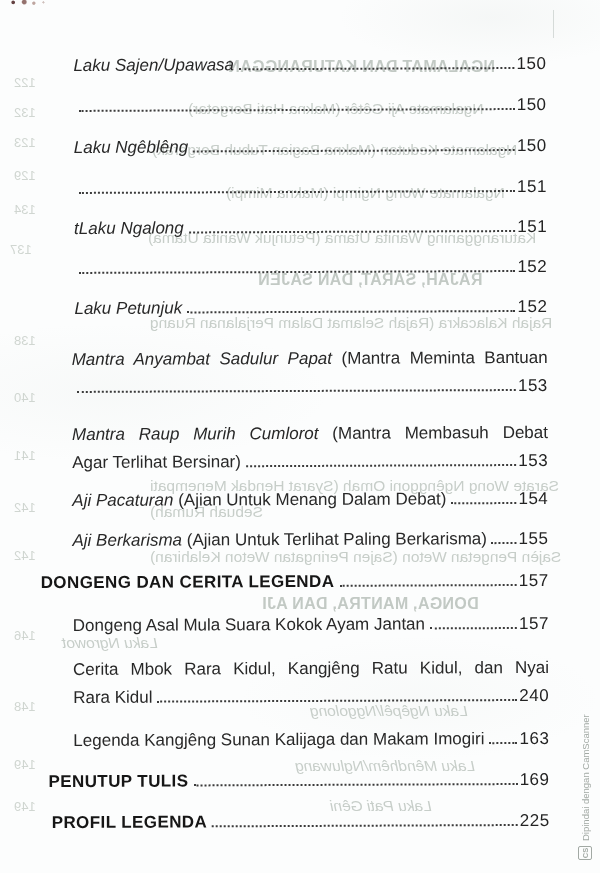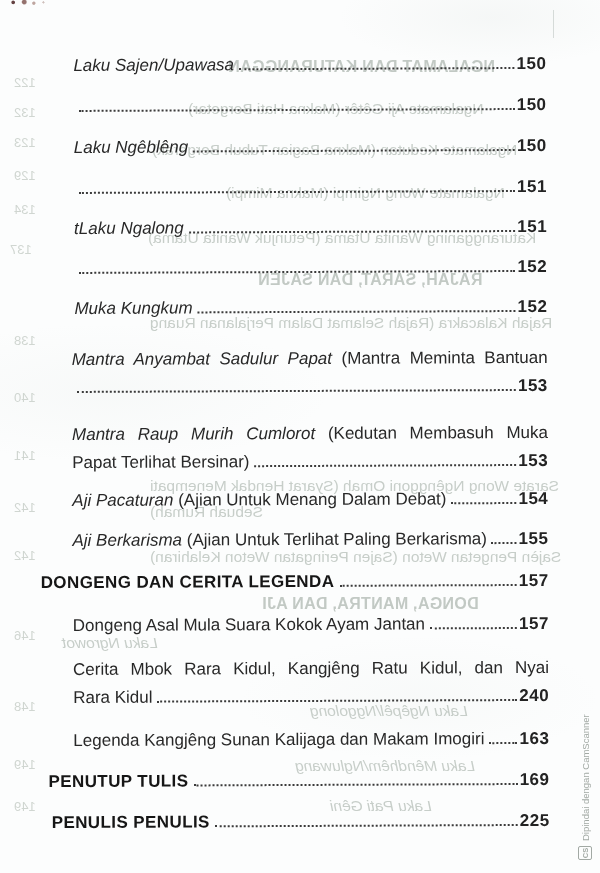--- a/index.html
+++ b/index.html
@@ -43,21 +43,21 @@
   .row{display:flex;align-items:baseline;}
   .row .t{white-space:nowrap;}
   .it-t{font-style:italic;}
   .reg-t{font-style:normal;}
   .head .t{font-weight:bold;color:#161616;letter-spacing:0.4px;}
   .leader{
     flex:1;min-width:10px;
     border-bottom:2.2px dotted #3b3b3b;
     margin:0 2px 3px 5px;
   }
-  .pagenum{white-space:nowrap;letter-spacing:0.5px;color:#232323;font-weight:bold;}
+  .pagenum{white-space:nowrap;letter-spacing:0.5px;color:#232323;}
   .l1{
     display:block;text-align:justify;text-align-last:justify;
     margin-bottom:8px;white-space:nowrap;
   }
   .l1 .sp{display:inline;}
   .wrap .l1{white-space:normal;overflow:hidden;height:20px;}
   
   .smudge{
     position:absolute;left:6px;top:0;width:48px;height:8px;
     background:
@@ -145,35 +145,35 @@
       <div class="entry row" style="top: 218px; left: 35px;">
         <span class="t it-t">tLaku Ngalong</span>
         <span class="leader"></span>
         <span class="pagenum">151</span>
       </div>
       <div class="entry row" style="top: 258px; left: 35px;">
         <span class="leader"></span>
         <span class="pagenum">152</span>
       </div>
       <div class="entry row" style="top: 298px; left: 35px;">
-        <span class="t it-t">Muka Kungkum</span>
+        <span class="t it-t">Laku Petunjuk</span>
         <span class="leader"></span>
         <span class="pagenum">152</span>
       </div>
       <div class="entry wrap" style="top: 349px; left: 32px;">
         <div class="l1"><span class="t it-t sp">Mantra Anyambat Sadulur Papat</span> <span class="t reg-t sp">(Mantra Meminta Bantuan</span></div>
         <div class="row">
           <span class="leader"></span>
           <span class="pagenum">153</span>
         </div>
       </div>
       <div class="entry wrap" style="top: 424px; left: 32px;">
-        <div class="l1"><span class="t it-t sp">Mantra Raup Murih Cumlorot</span> <span class="t reg-t sp">(Kedutan Membasuh Muka</span></div>
+        <div class="l1"><span class="t it-t sp">Mantra Raup Murih Cumlorot</span> <span class="t reg-t sp">(Mantra Membasuh Debat</span></div>
         <div class="row">
-          <span class="t reg-t">Papat Terlihat Bersinar)</span>
+          <span class="t reg-t">Agar Terlihat Bersinar)</span>
           <span class="leader"></span>
           <span class="pagenum">153</span>
         </div>
       </div>
       <div class="entry row" style="top: 490px; left: 32px;"><span class="t it-t">Aji Pacaturan</span>&nbsp;<span class="t reg-t">(Ajian Untuk Menang Dalam Debat)</span><span class="leader"></span><span class="pagenum">154</span></div>
       <div class="entry row" style="top: 530px; left: 32px;"><span class="t it-t">Aji Berkarisma</span>&nbsp;<span class="t reg-t">(Ajian Untuk Terlihat Paling Berkarisma)</span><span class="leader"></span><span class="pagenum">155</span></div>
       <div class="entry head row" style="top: 572px; left: 0px;">
         <span class="t reg-t">DONGENG DAN CERITA LEGENDA</span>
         <span class="leader"></span>
         <span class="pagenum">157</span>
@@ -195,21 +195,21 @@
         <span class="t reg-t">Legenda Kangjêng Sunan Kalijaga dan Makam Imogiri</span>
         <span class="leader"></span>
         <span class="pagenum">163</span>
       </div>
       <div class="entry head row" style="top: 771px; left: 7px;">
         <span class="t reg-t">PENUTUP TULIS</span>
         <span class="leader"></span>
         <span class="pagenum">169</span>
       </div>
       <div class="entry head row" style="top: 812px; left: 10px;">
-        <span class="t reg-t">PENULIS PENULIS</span>
+        <span class="t reg-t">PROFIL LEGENDA</span>
         <span class="leader"></span>
         <span class="pagenum">225</span>
       </div>
     </div>
 
   <div class="smudge"></div>
   <div class="edge-line"></div>
 
   <div class="watermark">
     <span class="cs-box">CS</span>

